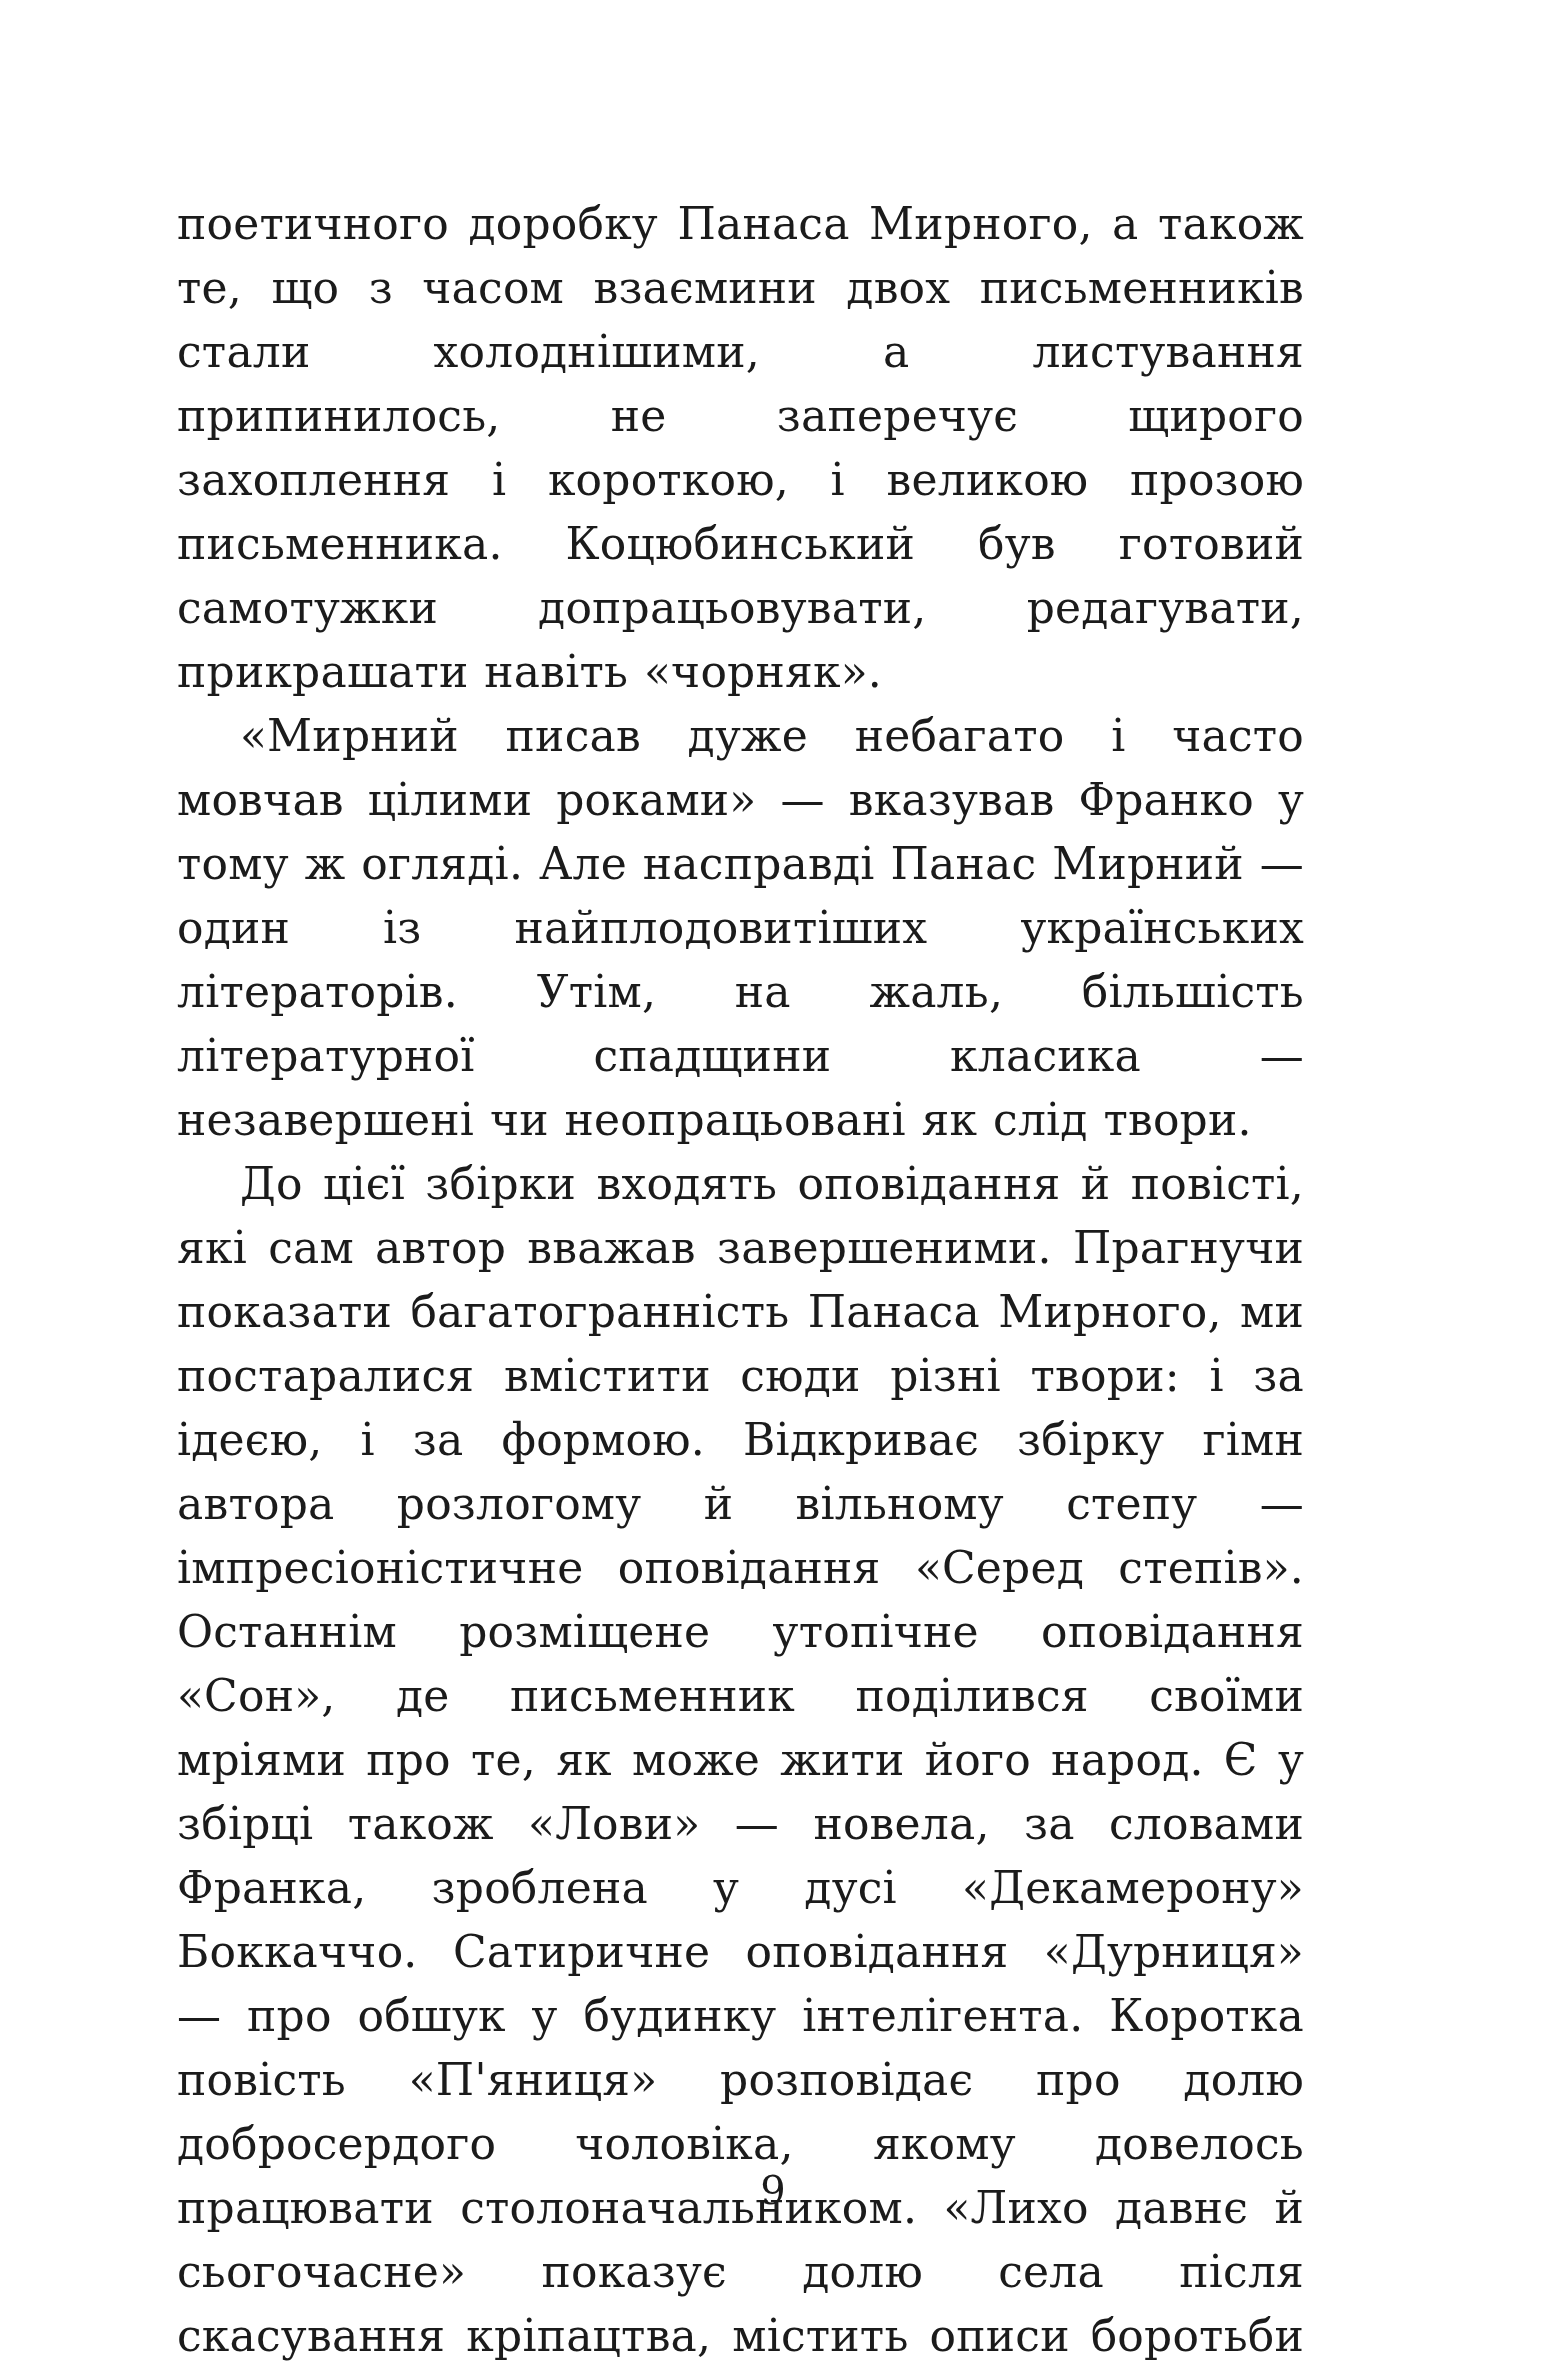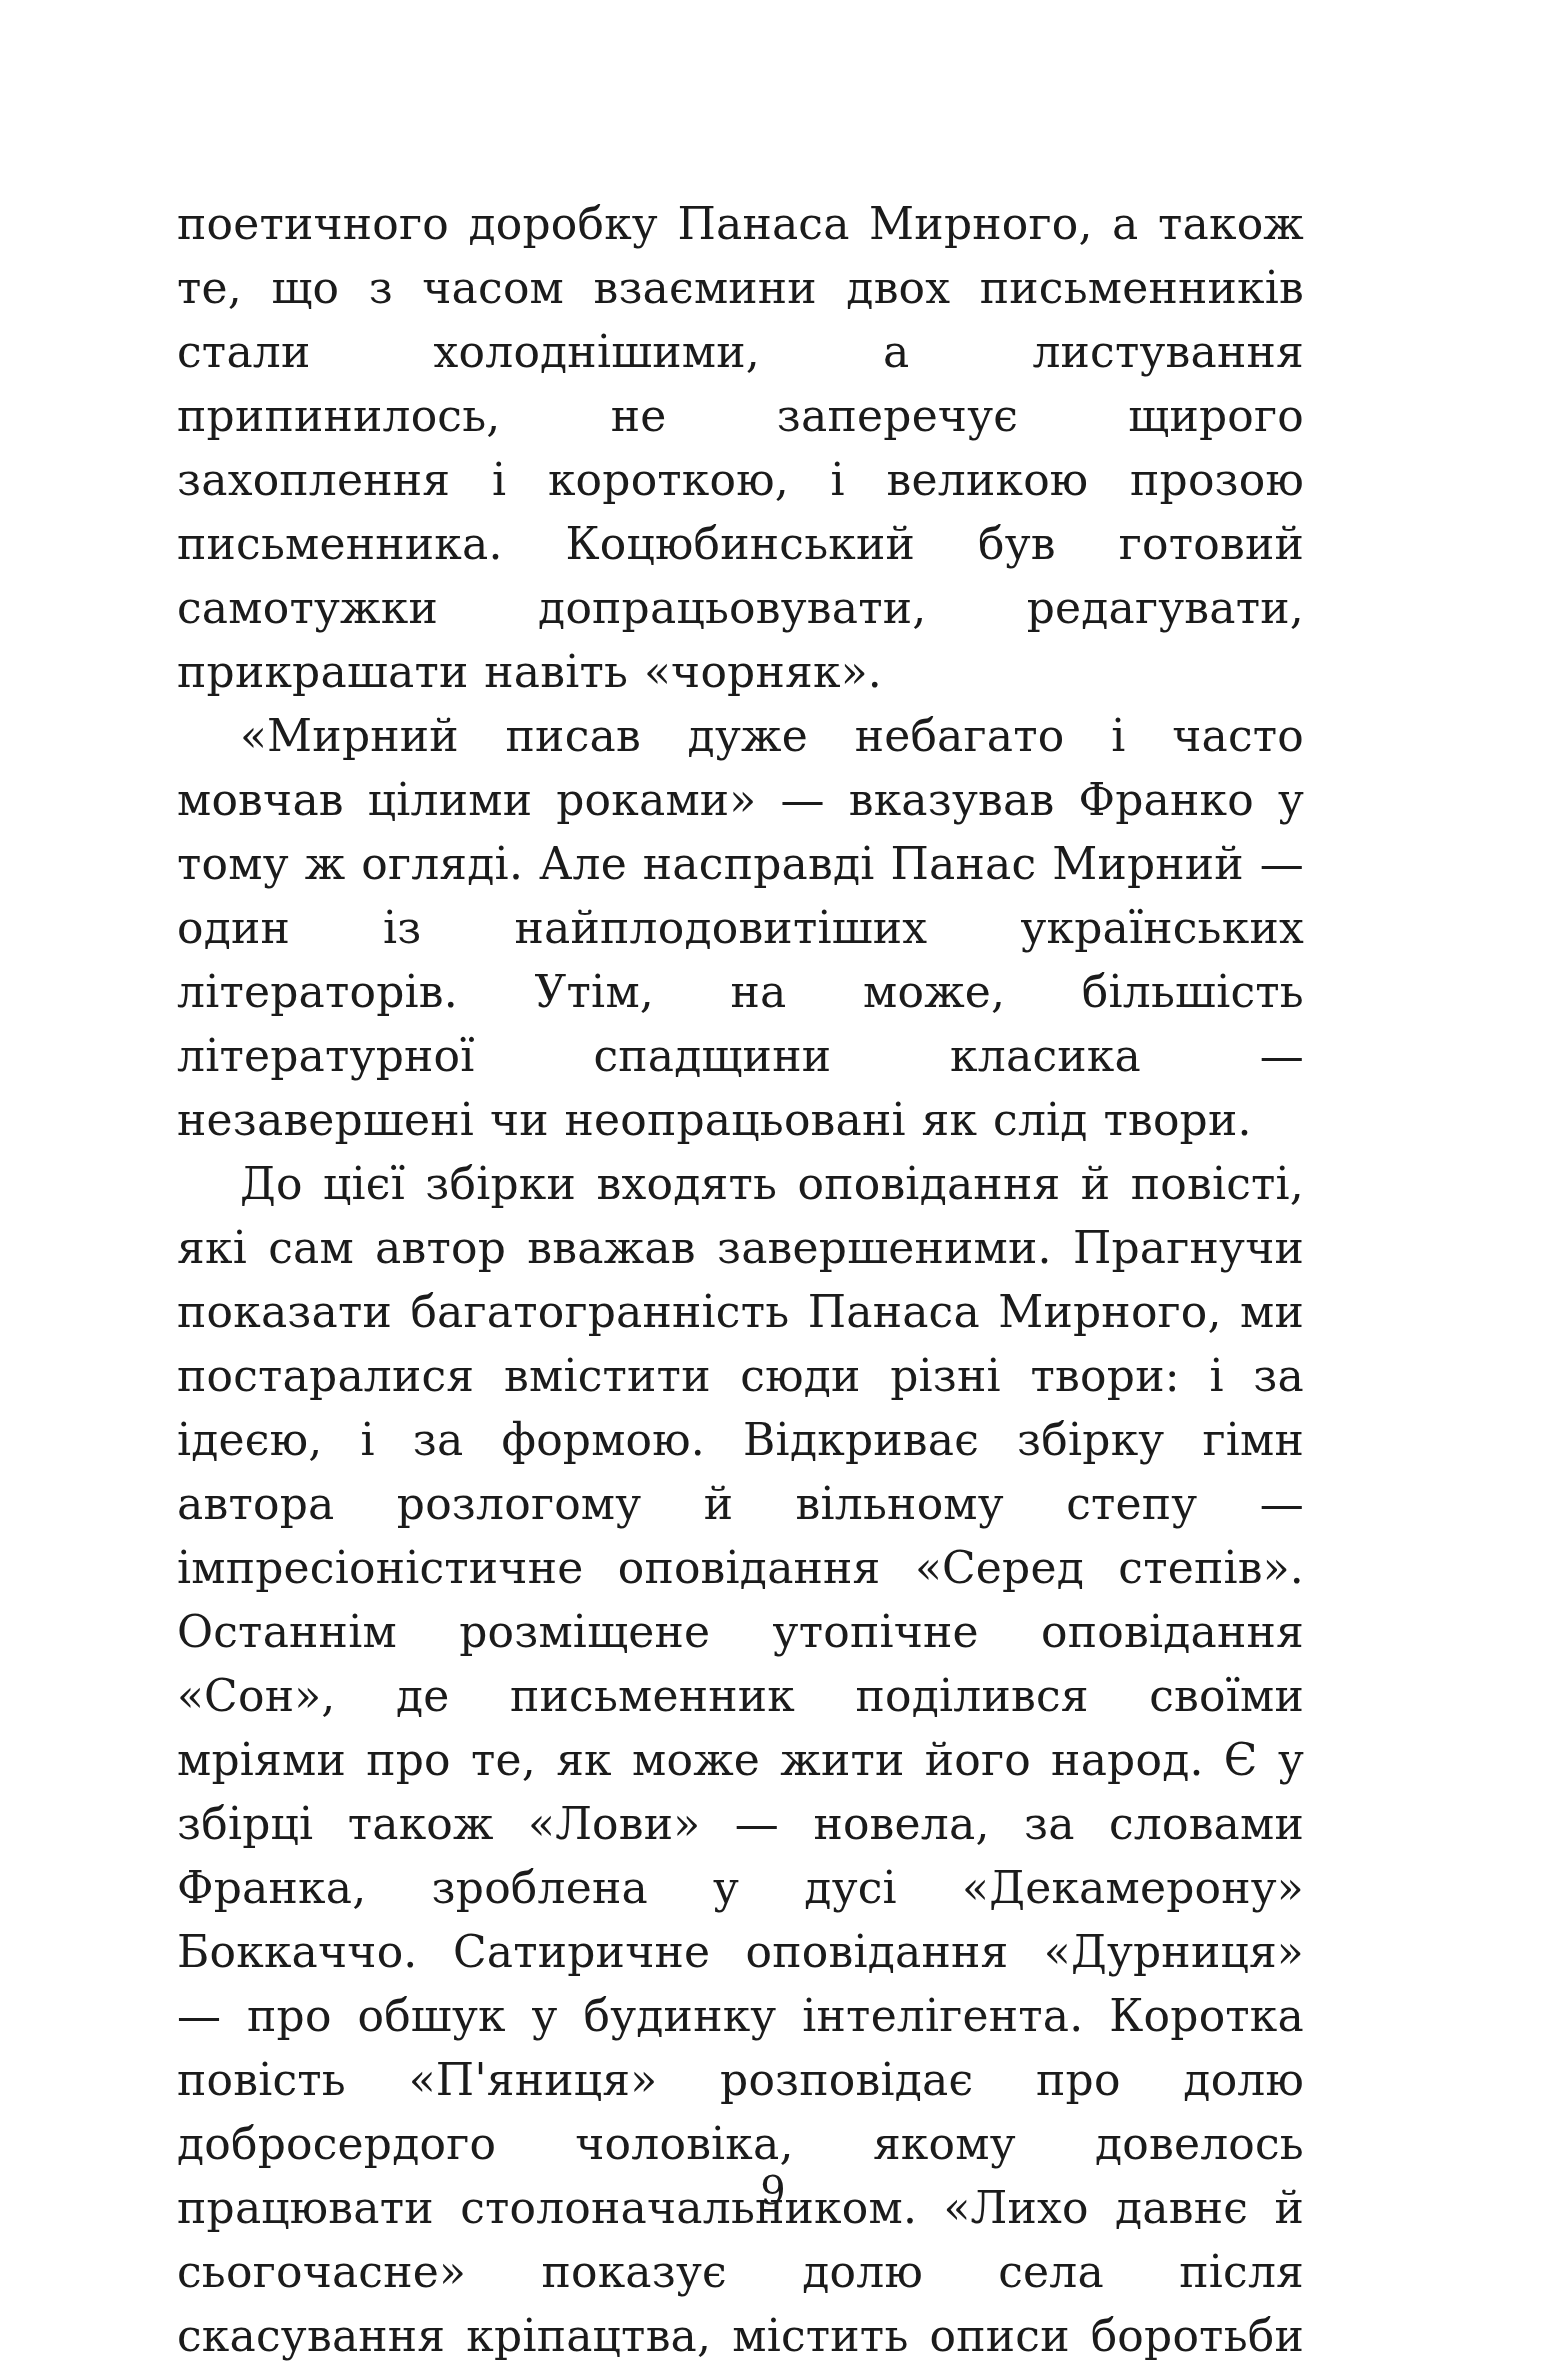--- a/index.html
+++ b/index.html
@@ -53,18 +53,18 @@
     line-height: 48px;
     color: #1b1b1b;
   }
 </style>
 </head>
 <body>
 
 <div class="page">
   <div class="text-block">
     <p class="para no-indent">поетичного доробку Панаса Мирного, а також те, що з часом взаємини двох письменників стали холоднішими, а листування припинилось, не заперечує щирого захоплення і короткою, і великою прозою письменника. Коцюбинський був готовий самотужки допрацьовувати, редагувати, прикрашати навіть «чорняк».</p>
-    <p class="para">«Мирний писав дуже небагато і часто мовчав цілими роками» — вказував Франко у тому ж огляді. Але насправді Панас Мирний — один із найплодовитіших українських літераторів. Утім, на може, більшість літературної спадщини класика — незавершені чи неопрацьовані як слід твори.</p>
+    <p class="para">«Мирний писав дуже небагато і часто мовчав цілими роками» — вказував Франко у тому ж огляді. Але насправді Панас Мирний — один із найплодовитіших українських літераторів. Утім, на жаль, більшість літературної спадщини класика — незавершені чи неопрацьовані як слід твори.</p>
     <p class="para fill-last">До цієї збірки входять оповідання й повісті, які сам автор вважав завершеними. Прагнучи показати багатогранність Панаса Мирного, ми постаралися вмістити сюди різні твори: і за ідеєю, і за формою. Відкриває збірку гімн автора розлогому й вільному степу — імпресіоністичне оповідання «Серед степів». Останнім розміщене утопічне оповідання «Сон», де письменник поділився своїми мріями про те, як може жити його народ. Є у збірці також «Лови» — новела, за словами Франка, зроблена у дусі «Декамерону» Боккаччо. Сатиричне оповідання «Дурниця» — про обшук у будинку інтелігента. Коротка повість «П'яниця» розповідає про долю добросердого чоловіка, якому довелось працювати столоначальником. «Лихо давнє й сьогочасне» показує долю села після скасування кріпацтва, містить описи боротьби селян із машиною. Казку «Морозенко» ми мусили додати у цю збірку, бо надто майстерно вона зроблена, та й має ж бути хоча б один твір, що входить до шкільної програми! Ну, а оповідання «Пригода з "Кобзарем"» — це шана і самій книжці, й автору, і тому</p>
   </div>
   <div class="page-number">9</div>
 </div>
 
 
 </body></html>

